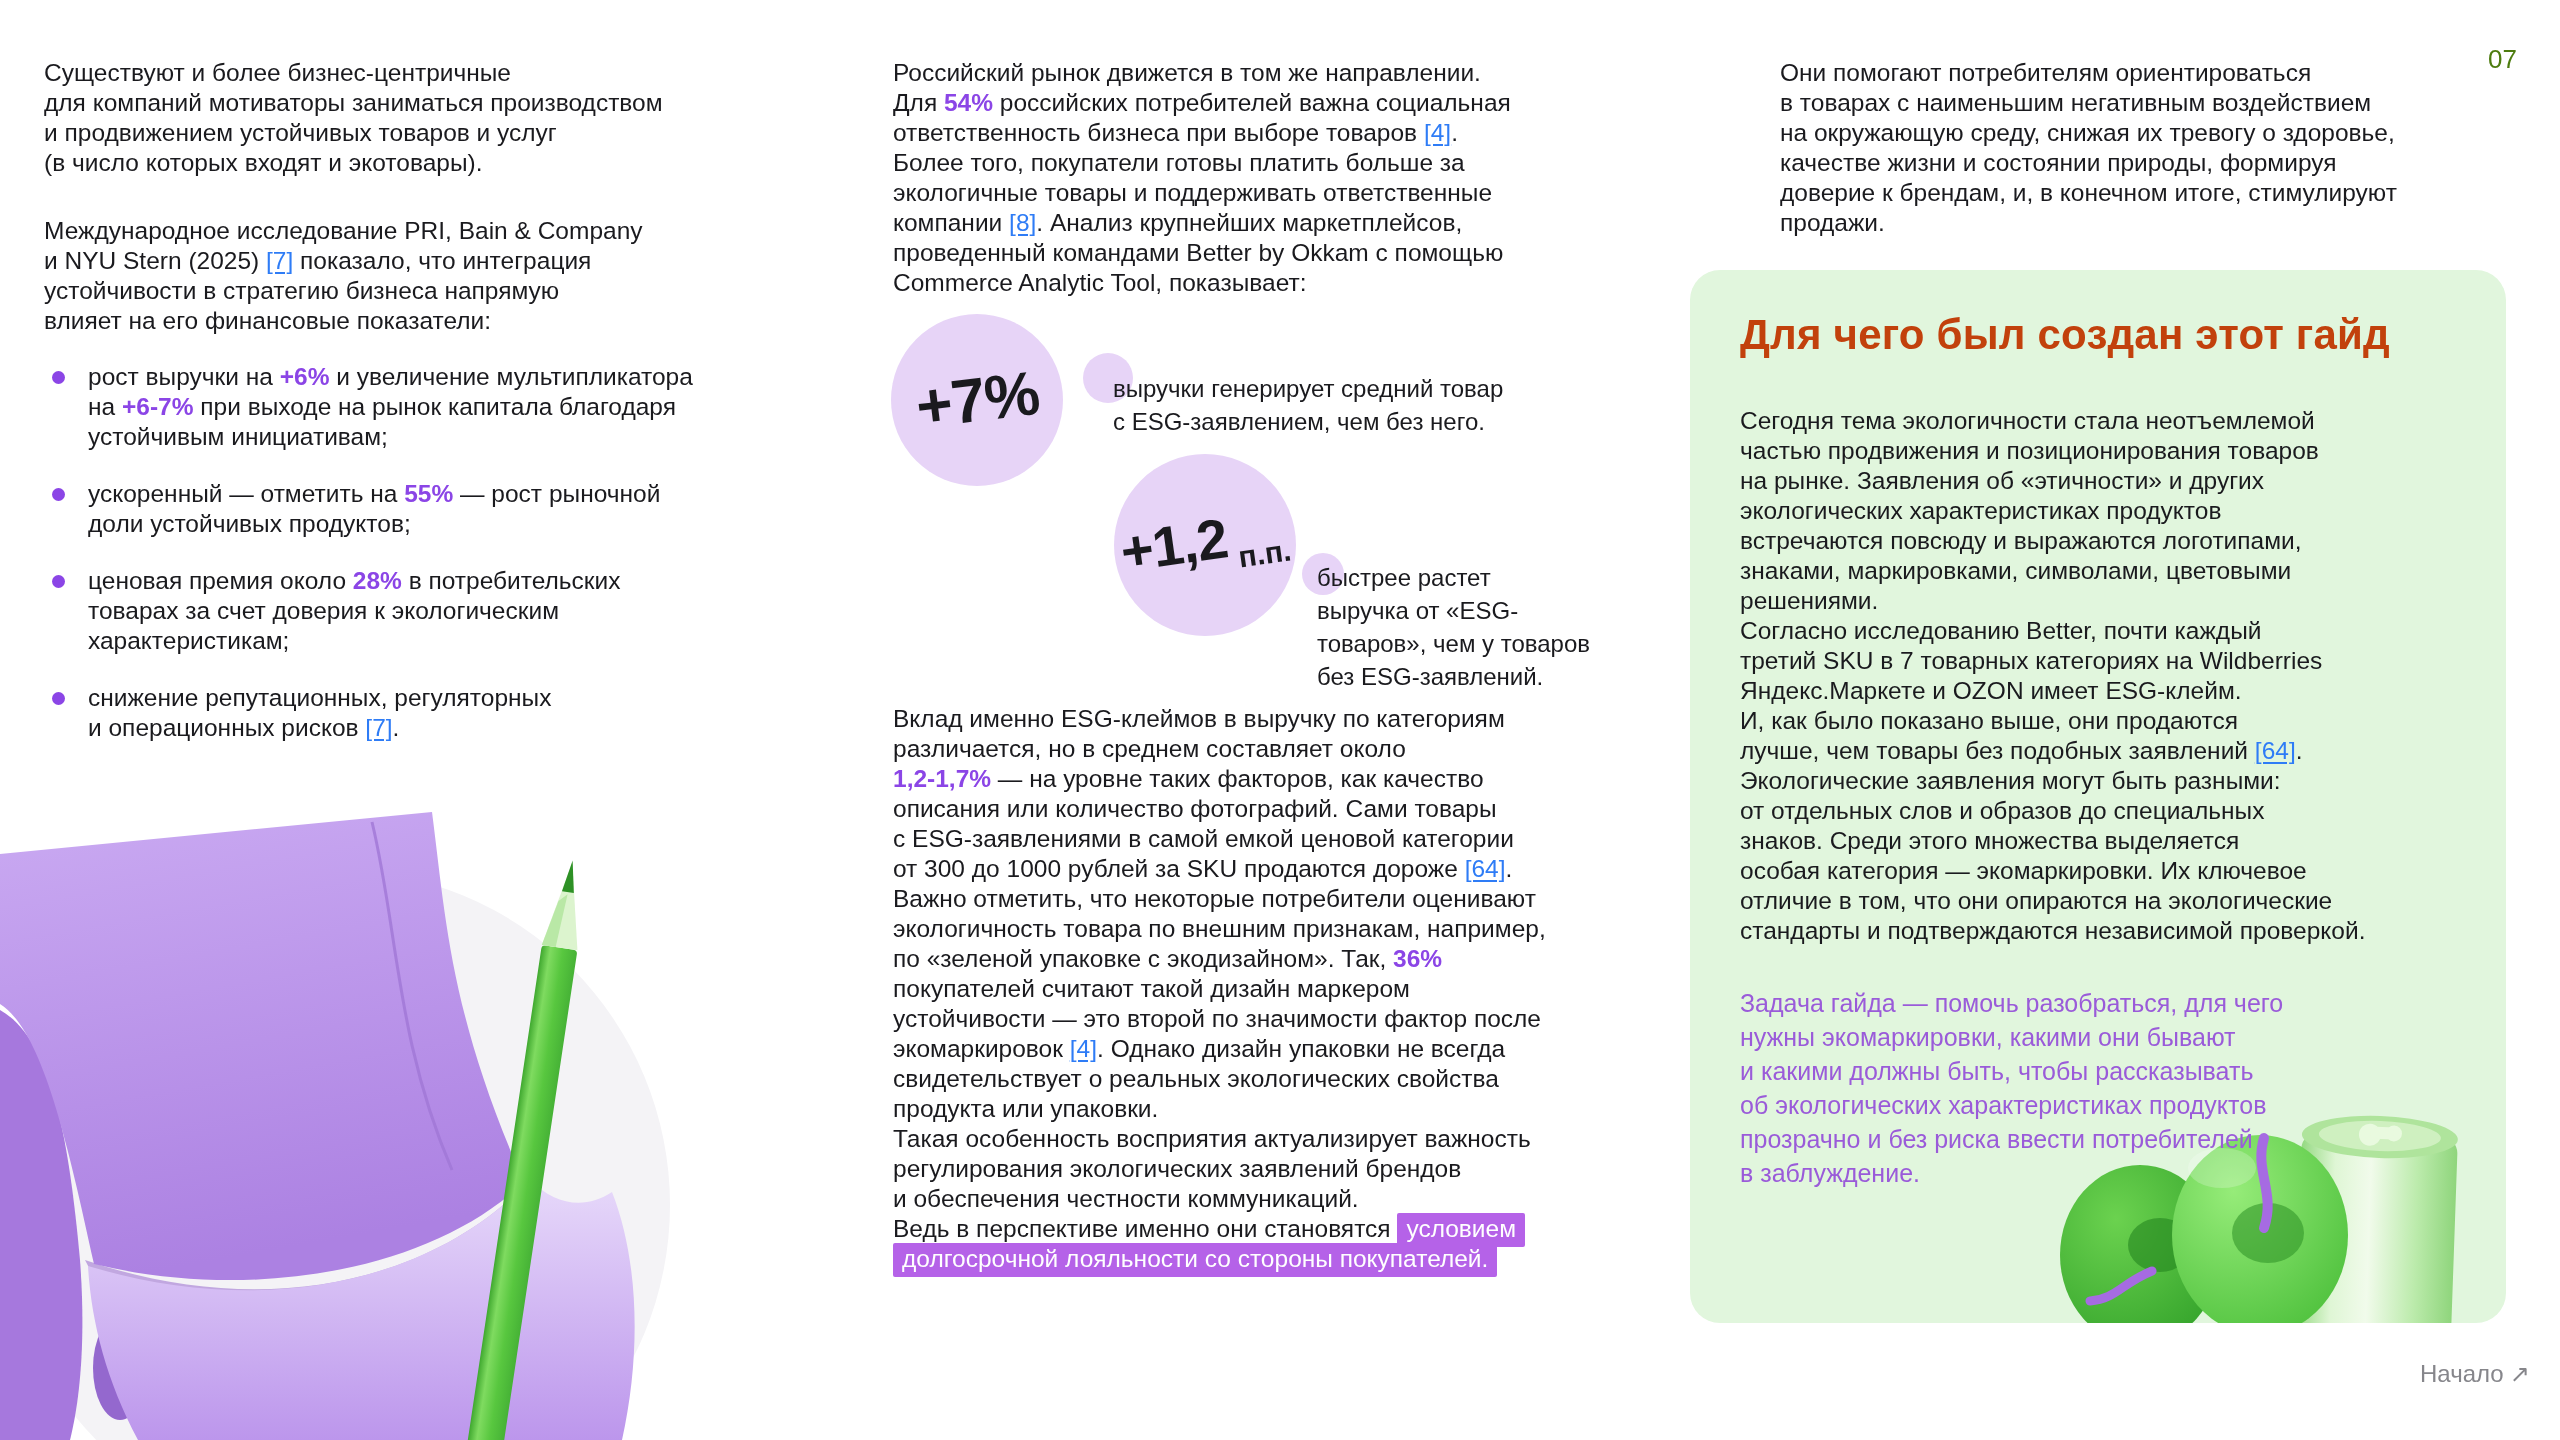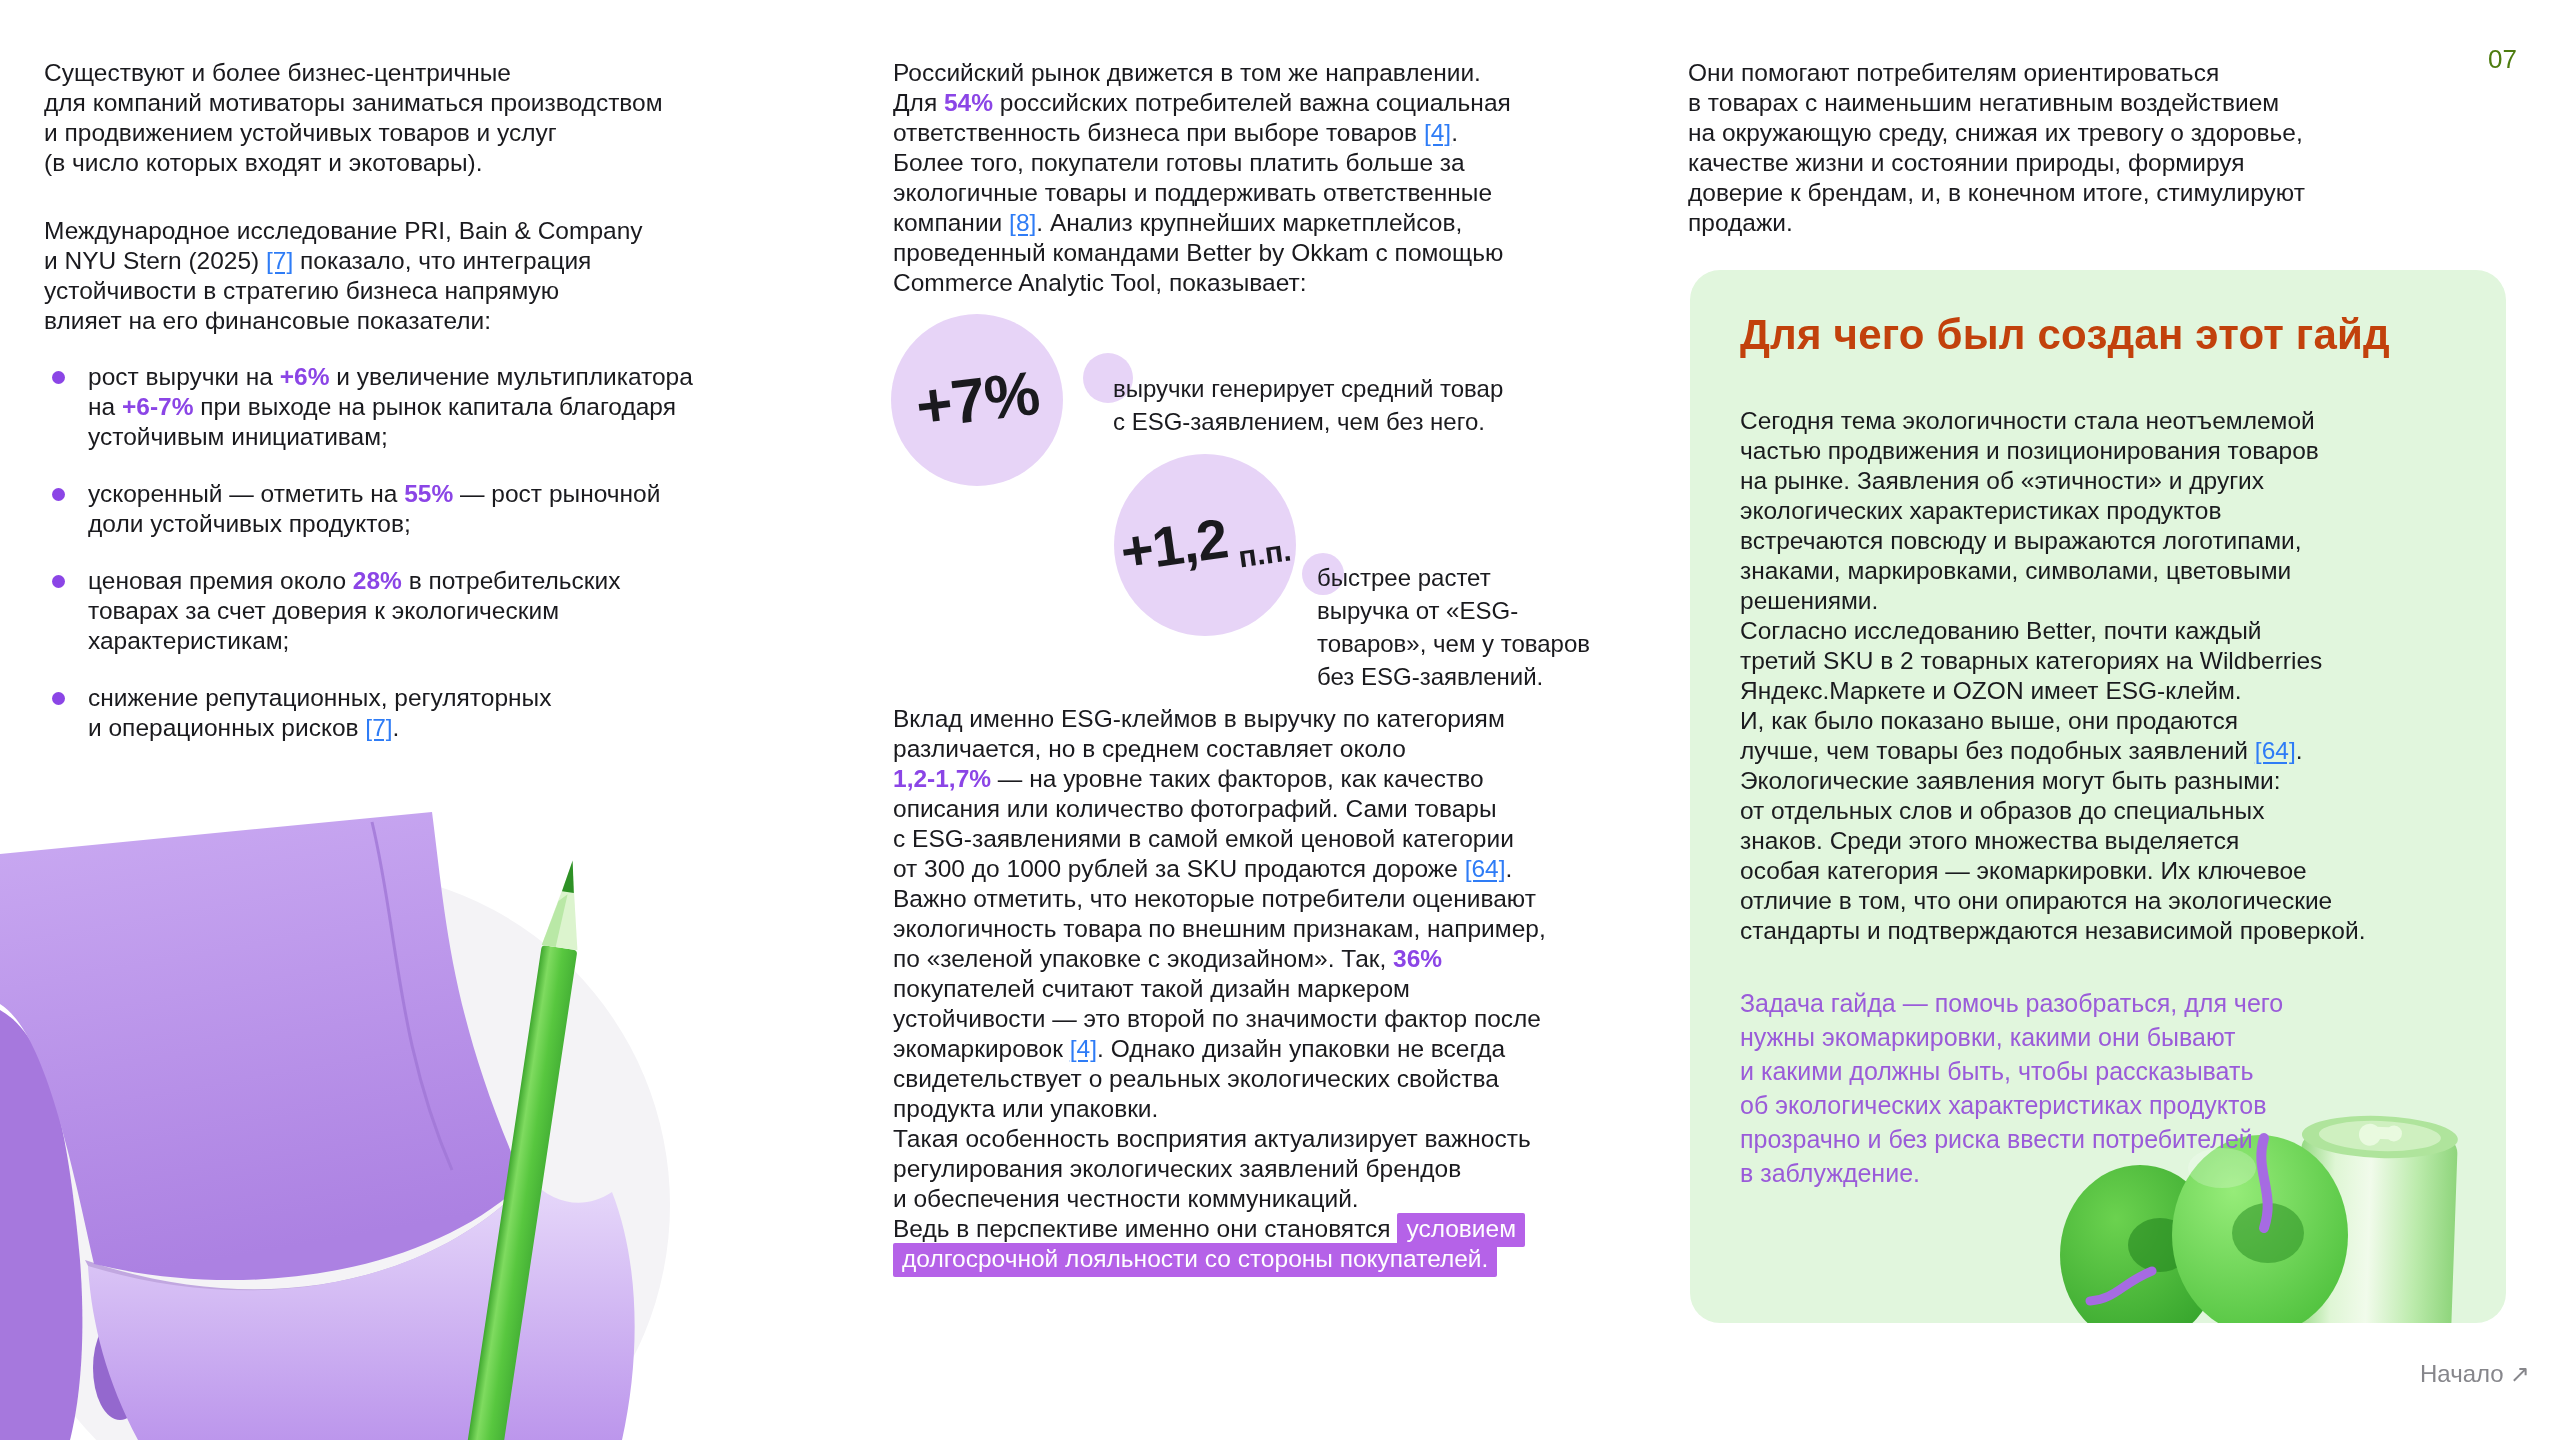--- a/index.html
+++ b/index.html
@@ -5,21 +5,21 @@
   html,body{margin:0;padding:0;}
   body{
     width:2560px;height:1440px;position:relative;overflow:hidden;
     background:#FFFFFF;color:#1A1A1E;
     font-family:"Liberation Sans", sans-serif;
   }
   .col{position:absolute;font-size:24.5px;line-height:30px;}
   .col p{margin:0;white-space:pre-line;}
   .col-left{left:44px;top:58px;width:790px;}
   .col-mid{left:893px;top:58px;width:780px;}
-  .col-right{left:1688px;top:58px;width:670px;}
+  .col-right{left:1780px;top:58px;width:670px;}
   .para{margin-bottom:38px !important;}
   .seg-accent{color:#8B45E6;font-weight:700;}
   .seg-link{color:#2E7CF6;text-decoration:underline;text-decoration-thickness:2px;text-underline-offset:3px;cursor:pointer;}
   .seg-mark{background:#B562E8;color:#FFFFFF;padding:2px 9px 5px 9px;border-radius:2px;
     -webkit-box-decoration-break:clone;box-decoration-break:clone;}
   .seg-plain{}
   
   .bullets{list-style:none;margin:26px 0 0 0;padding:0;}
   .bullets li{position:relative;padding-left:44px;margin-bottom:27px;white-space:pre-line;}
   .bullet-dot{position:absolute;left:8px;top:9px;width:13px;height:13px;border-radius:50%;background:#8B45E6;}
@@ -148,21 +148,21 @@
   <div class="card-content">
     <h2 class="card-title">Для чего был создан этот гайд</h2>
     <p>Сегодня тема экологичности стала неотъемлемой
 частью продвижения и позиционирования товаров
 на рынке. Заявления об «этичности» и других
 экологических характеристиках продуктов
 встречаются повсюду и выражаются логотипами,
 знаками, маркировками, символами, цветовыми
 решениями.</p>
     <p><span class="seg-plain">Согласно исследованию Better, почти каждый
-третий SKU в 2 товарных категориях на Wildberries
+третий SKU в 7 товарных категориях на Wildberries
 Яндекс.Маркете и OZON имеет ESG-клейм.
 И, как было показано выше, они продаются
 лучше, чем товары без подобных заявлений </span><a class="seg-link">[64]</a><span class="seg-plain">.
 Экологические заявления могут быть разными:
 от отдельных слов и образов до специальных
 знаков. Среди этого множества выделяется
 особая категория — экомаркировки. Их ключевое
 отличие в том, что они опираются на экологические
 стандарты и подтверждаются независимой проверкой.</span></p>
     <p class="card-task">Задача гайда — помочь разобраться, для чего

